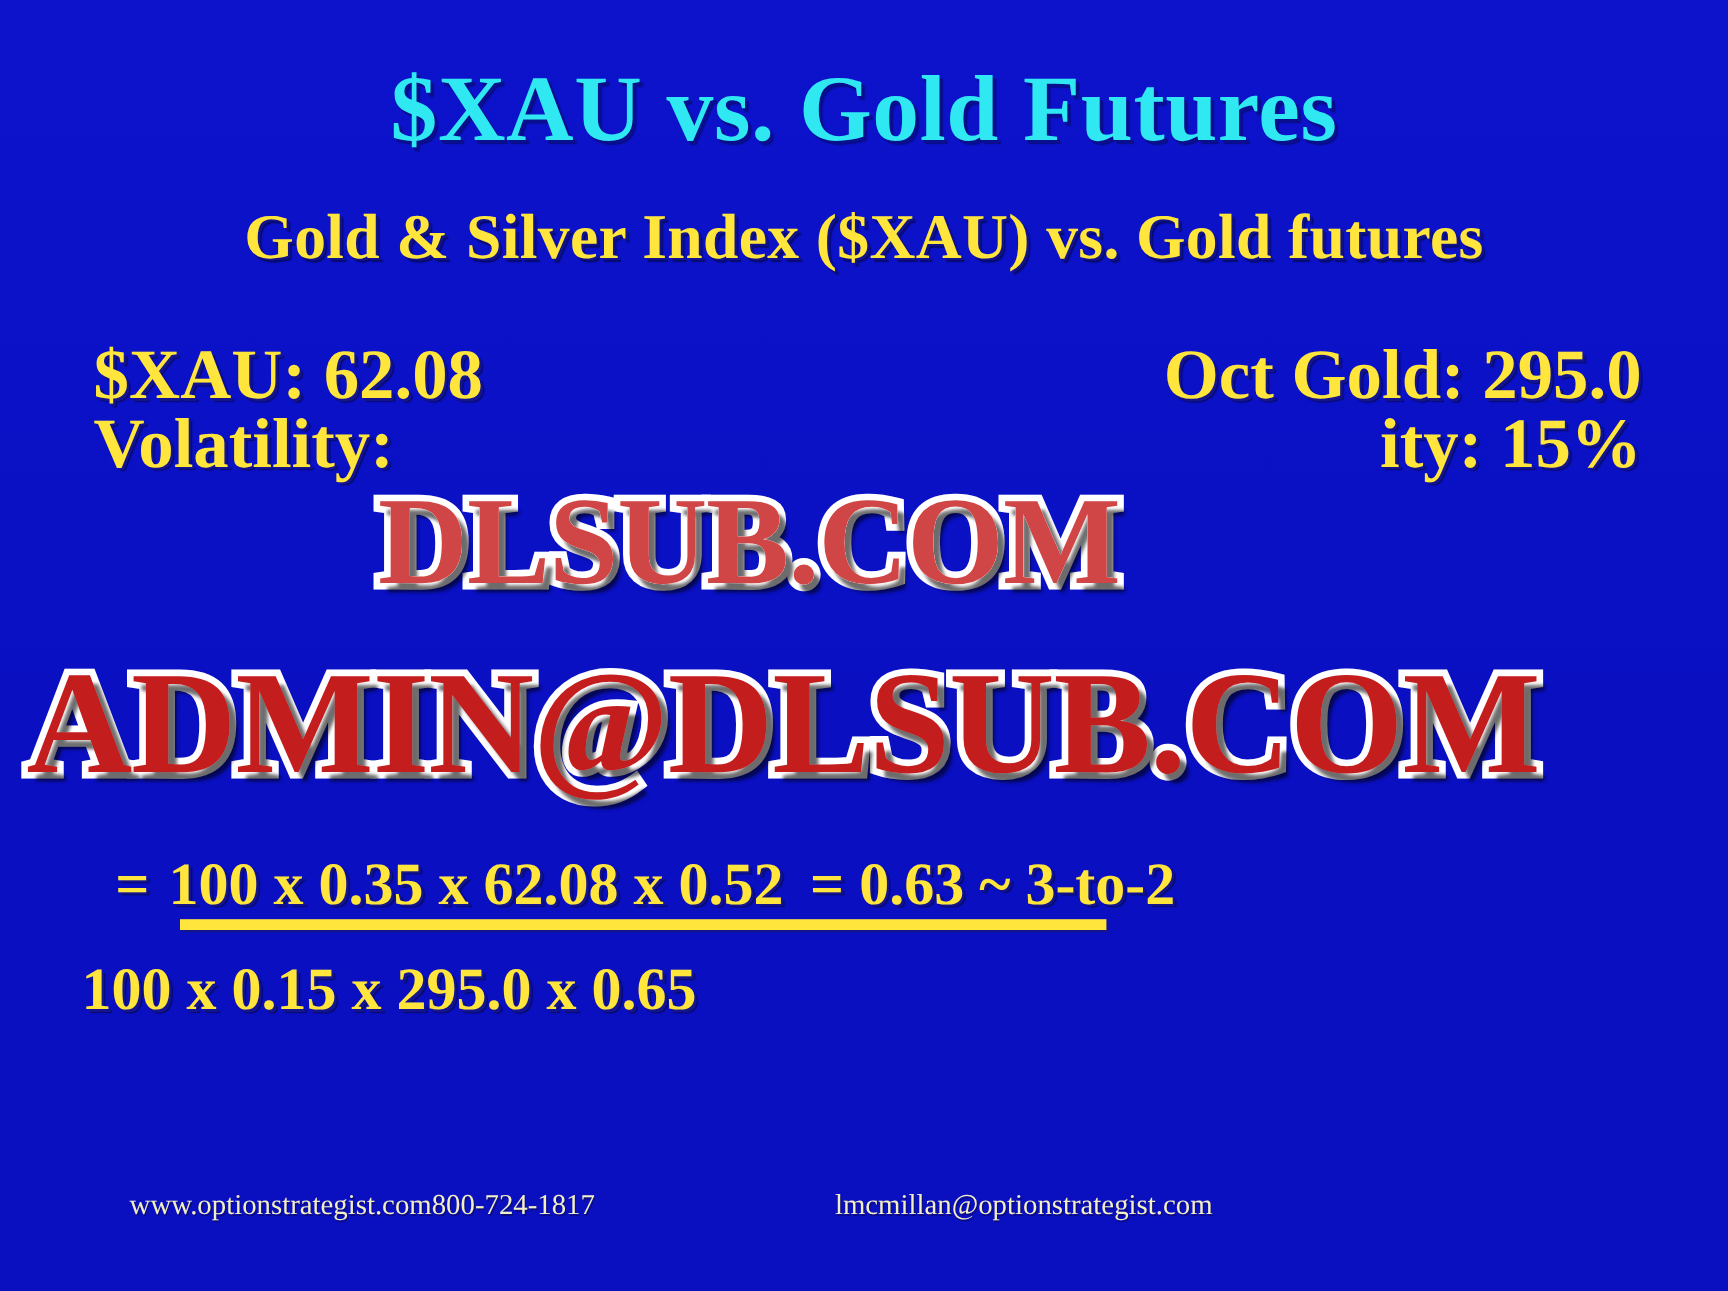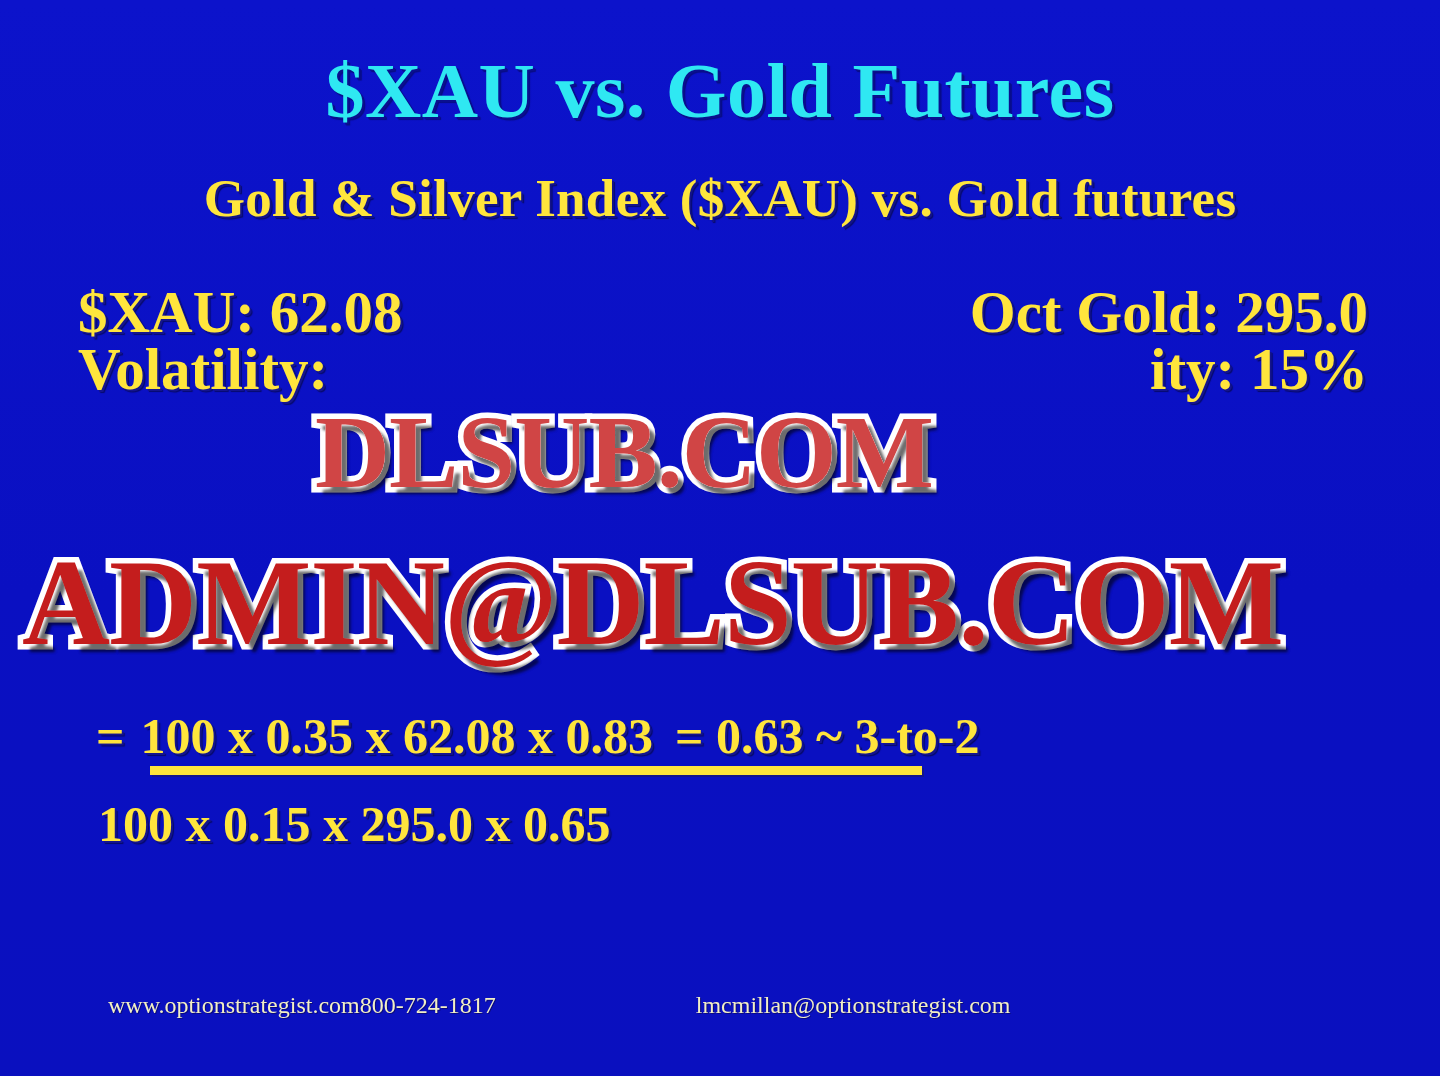--- a/index.html
+++ b/index.html
@@ -97,21 +97,21 @@
     white-space: nowrap;
     text-shadow:
       2px 2px 0 #14148e,
       3px 3px 1px rgba(0,0,0,0.45);
   }
   #frac-top {
     padding-left: 96px;
     height: 60px;
   }
   #frac-bottom {
-    padding-left: 98px;
+    padding-left: 68px;
     height: 60px;
     margin-top: 28px;
   }
   .eq-lead {
     margin-right: 16px;
   }
   #numerator {
     display: inline-block;
   }
   #frac-bar {
@@ -213,21 +213,21 @@
     <div class="data-row">
       <span class="data-cell">Volatility:</span>
       <span class="data-cell right">ity:  15%</span>
     </div>
 
   </div>
 
   <div id="formula">
     <div class="frac-line" id="frac-top">
       <span class="eq-lead">=</span>
-      <span id="numerator">100   x   0.35   x   62.08   x   0.83</span>
+      <span id="numerator">100   x   0.35   x   62.08   x   0.52</span>
       <span id="frac-result">= 0.63 ~ 3-to-2</span>
     </div>
     <div class="frac-line" id="frac-bottom">
       <span>100   x   0.15   x   295.0   x   0.65</span>
     </div>
   </div>
   <div id="frac-bar"></div>
 
   <div class="watermark" id="watermark-domain">
     <span class="wm-stack">

